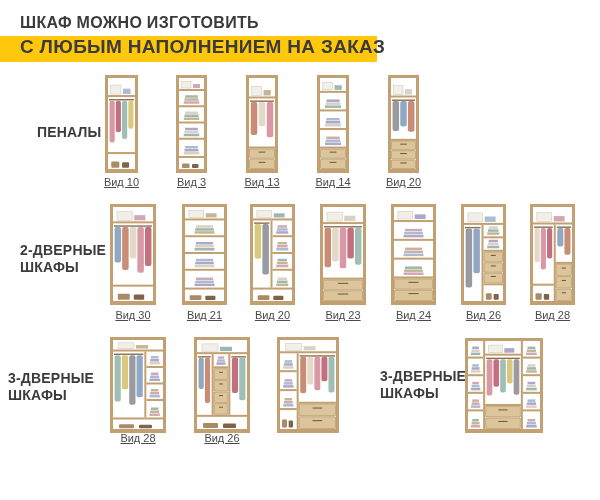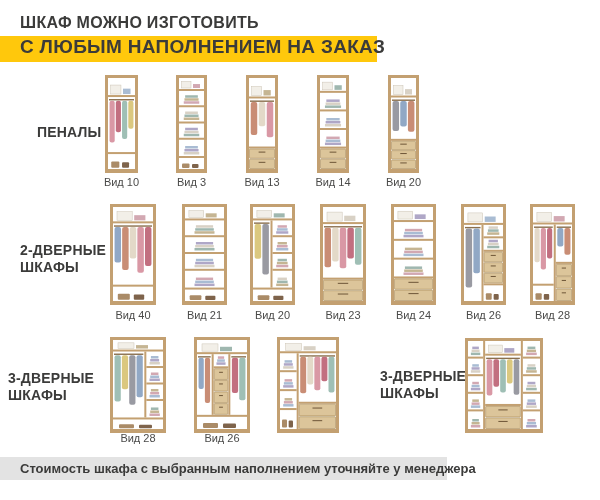--- a/index.html
+++ b/index.html
@@ -18,21 +18,21 @@
   }
   .bar span{
     font-size:19px;font-weight:700;color:var(--ink);letter-spacing:.3px;white-space:nowrap;
   }
   .glabel{
     position:absolute;font-size:14px;font-weight:700;color:var(--ink);
     line-height:17px;letter-spacing:.2px;
   }
   .vlabel{
     position:absolute;width:64px;text-align:center;
-    font-size:11px;color:#4a4a49;white-space:nowrap;
+    font-size:11px;color:#4a4a49;white-space:nowrap;text-decoration:underline;
   }
   .wfig{position:absolute;display:block;}
   .footer{
     position:absolute;left:0;top:457px;width:447px;height:23px;
     background:var(--gray);display:flex;align-items:center;
     padding-left:20px;box-sizing:border-box;
   }
   .footer span{font-size:13px;font-weight:700;color:var(--ink);white-space:nowrap;}
 </style>
 </head>
@@ -157,21 +157,21 @@
         <rect x="3" y="80.65217391304347" width="40" height="2" fill="#C3A071"></rect>
         <rect x="7.8" y="89.82608695652173" width="12" height="6.026086956521739" fill="#AA8B67" rx="1"></rect>
         <rect x="23.8" y="90.54347826086956" width="10.4" height="5.308695652173913" fill="#7E634B" rx="1"></rect>
         <rect x="4" y="21.347826086956523" width="38" height="1.4" fill="#8A6F4D"></rect>
         <rect x="4.55" y="22.947826086956525" width="6.5" height="35.52869565217391" fill="#91A8C5" rx="2"></rect>
         <rect x="12.149999999999999" y="22.947826086956525" width="6.5" height="42.97826086956521" fill="#C98D75" rx="2"></rect>
         <rect x="19.75" y="22.947826086956525" width="6.5" height="31.51739130434782" fill="#E3D9C8" rx="2"></rect>
         <rect x="27.349999999999998" y="22.947826086956525" width="6.5" height="45.84347826086956" fill="#D998A5" rx="2"></rect>
         <rect x="34.949999999999996" y="22.947826086956525" width="6.5" height="38.96695652173913" fill="#C26F80" rx="2"></rect>
       </svg>
-      <div class="vlabel" style="left: 101px; top: 309px;">Вид 40</div>
+      <div class="vlabel" style="left: 101px; top: 309px;">Вид 30</div>
       <svg width="45" height="101" viewBox="0 0 45 101" class="wfig" style="left: 182px; top: 204px;">
         <rect x="0" y="0" width="45" height="101" fill="#C3A071"></rect>
         <rect x="3" y="3" width="39" height="94" fill="#FFFFFF"></rect>
         <rect x="6.9" y="6.571428571428572" width="14.82" height="6.8571428571428585" fill="#F2EFE8" stroke="#CBC3B4" stroke-width="0.5"></rect>
         <rect x="23.72" y="9.314285714285717" width="10.920000000000002" height="4.114285714285715" fill="#C5B593"></rect>
         <rect x="3" y="14.42857142857143" width="39" height="2" fill="#C3A071"></rect>
         <rect x="3" y="83.57142857142857" width="39" height="2" fill="#C3A071"></rect>
         <rect x="7.68" y="91.28571428571428" width="11.7" height="4.800000000000001" fill="#AA8B67" rx="1"></rect>
         <rect x="23.28" y="91.85714285714286" width="10.14" height="4.2285714285714295" fill="#7E634B" rx="1"></rect>
         <rect x="12.5" y="27.214285714285715" width="20" height="2.5" fill="#C5B593"></rect>
@@ -469,16 +469,13 @@
         <rect x="57.85714285714286" y="53.800000000000004" width="17.142857142857142" height="2" fill="#C3A071"></rect>
         <rect x="61.11428571428572" y="67.4" width="10.628571428571428" height="2.5" fill="#D8D1C5"></rect>
         <rect x="61.814285714285724" y="64.4" width="9.228571428571428" height="2.5" fill="#AFA7C7"></rect>
         <rect x="62.51428571428572" y="61.400000000000006" width="7.828571428571428" height="2.5" fill="#A9BCD3"></rect>
         <rect x="57.85714285714286" y="71.4" width="17.142857142857142" height="2" fill="#C3A071"></rect>
         <rect x="61.11428571428572" y="87" width="10.628571428571428" height="2.5" fill="#AFA7C7"></rect>
         <rect x="61.814285714285724" y="84" width="9.228571428571428" height="2.5" fill="#A9BCD3"></rect>
         <rect x="62.51428571428572" y="81" width="7.828571428571428" height="2.5" fill="#D2A8B2"></rect>
       </svg>
     </div>
-  <div class="footer">
-    <span>Стоимость шкафа с выбранным наполнением уточняйте у менеджера</span>
-  </div>
 </div>
 
 </body></html>

